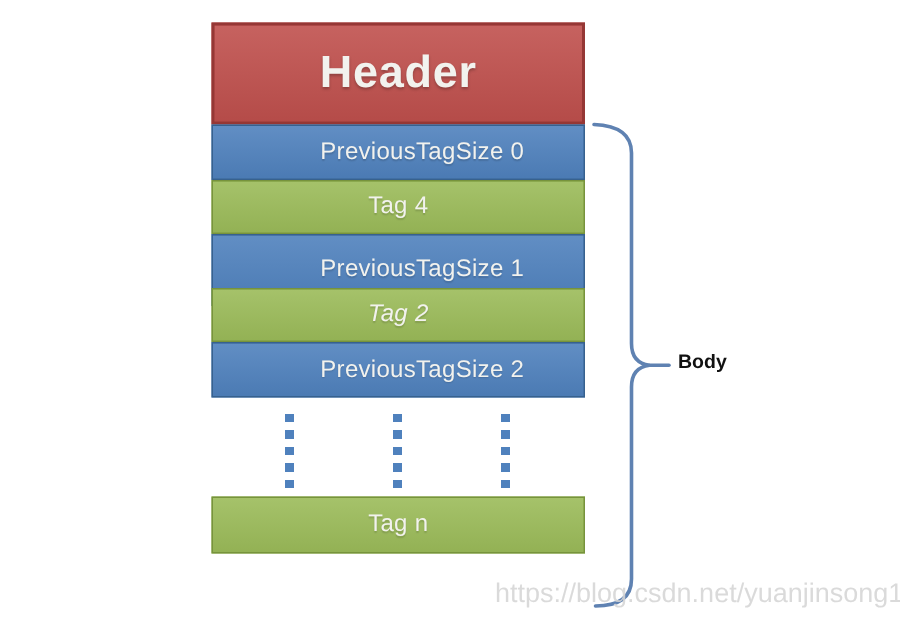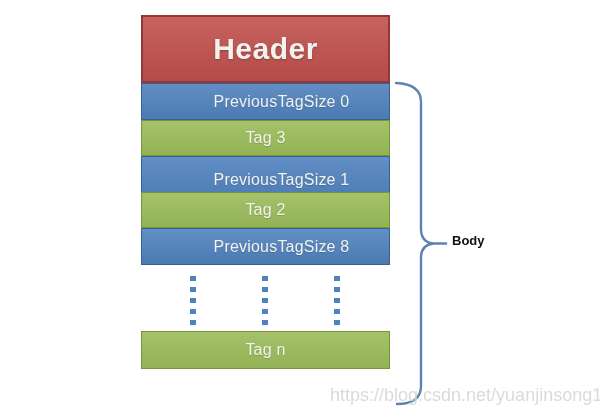--- a/index.html
+++ b/index.html
@@ -37,21 +37,21 @@
     border:1.5px solid var(--blue_border,#37618e);
     padding-left:32px;
   }
   .green{
     background:linear-gradient(to bottom, rgba(255,255,255,0.10), rgba(0,0,0,0.05)), var(--green,#9bbb59);
     border:1.5px solid var(--green_border,#77933c);
   }
   .r0{top:83px;height:37px;}
   .r1{top:120px;height:36px;}
   .r2{top:156px;height:48px;}
-  .r3{top:192px;height:36px;}
+  .r3{top:192px;height:36px;font-style:italic;}
   .r4{top:228px;height:37px;}
   .rn-tag{top:331px;height:38px;justify-content:center;}
   .rn-pts{top:367px;height:38px;}
   .dots{
     position:absolute;
     top:276px;height:50px;width:6px;
     background:repeating-linear-gradient(to bottom, var(--blue,#4f81bd) 0 5.5px, transparent 5.5px 11px);
   }
   .dots.d1{left:190px;}
   .dots.d2{left:262px;}
@@ -83,30 +83,30 @@
 <div id="canvas">
 
   <div class="block hdr">
     <span class="lbl">Header</span>
   </div>
 
   <div class="block blue r0">
     <span class="lbl">PreviousTagSize 0</span>
   </div>
   <div class="block green r1">
-    <span class="lbl">Tag 3</span>
+    <span class="lbl">Tag 4</span>
   </div>
   <div class="block blue r2">
     <span class="lbl">PreviousTagSize 1</span>
   </div>
   <div class="block green r3">
     <span class="lbl">Tag 2</span>
   </div>
   <div class="block blue r4">
-    <span class="lbl">PreviousTagSize 8</span>
+    <span class="lbl">PreviousTagSize 2</span>
   </div>
 
   <div class="dots d1"></div>
   <div class="dots d2"></div>
   <div class="dots d3"></div>
 
   <div class="block green rn-tag">
     <span class="lbl">Tag n</span>
   </div>
 

